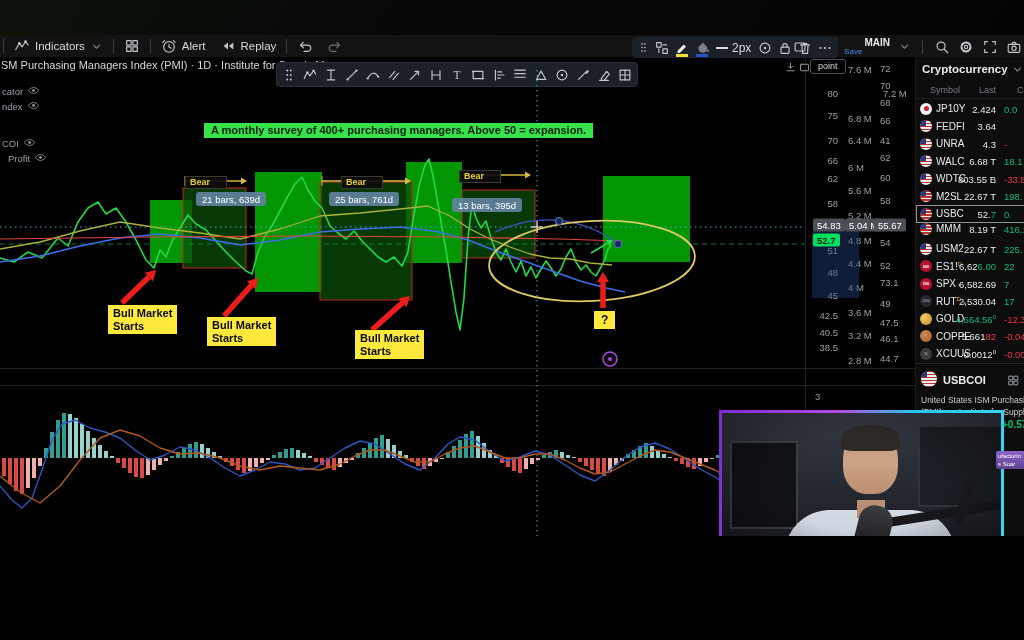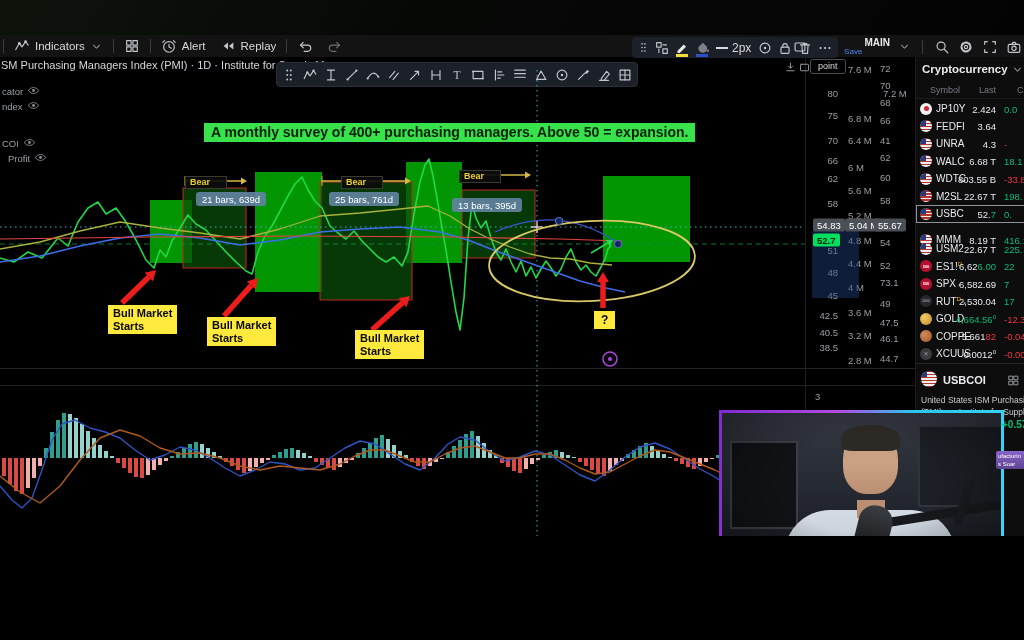--- a/index.html
+++ b/index.html
@@ -30,21 +30,21 @@
   #draw-bar{left:276px;top:62px;height:23px;background:#1c2028;border:1px solid #2a2e38;border-radius:4px;display:flex;align-items:center;padding:0 4px;gap:5px;}
   
   .legend-item{display:flex;align-items:flex-end;gap:4px;color:#9aa0a8;font-size:9.5px;}
   
   #chart-svg{left:0;top:0;width:1024px;height:640px;pointer-events:none;z-index:2;}
   
   .hline{left:0;width:915px;height:1px;background:#242424;}
   .vline{top:57px;width:1px;background:#1f1f1f;}
   
   #pmi-title{left:248px;top:90px;background:#fdee2e;color:#0a0a00;font-size:21px;font-weight:800;padding:2px 12px 4px;letter-spacing:.2px;z-index:6;}
-  #pmi-subtitle{left:204px;top:123px;background:#37e24b;color:#062006;font-size:14px;font-weight:bold;padding:1px 7px 2px;z-index:6;}
+  #pmi-subtitle{left:204px;top:123px;background:#37e24b;color:#062006;font-size:11px;font-weight:bold;padding:1px 7px 2px;z-index:6;}
   .bear-label{background:rgba(12,12,12,.92);border:1px solid #3a3a30;color:#e8cf2e;font-size:9px;font-weight:bold;padding:0 16px 1px 4px;z-index:6;}
   .measure-badge{background:rgba(97,130,160,.92);border-radius:3px;color:#fff;font-size:9.5px;padding:1.5px 6px;z-index:6;white-space:nowrap;}
   .bull-label{background:#ffe93c;color:#090900;font-size:11px;font-weight:800;line-height:12.5px;padding:2px 5px;z-index:6;}
   #q-label{left:594px;top:311px;background:#ffe93c;color:#090900;font-size:12px;font-weight:800;padding:2px 7px;z-index:6;}
   
   .tick{position:absolute;color:#9b9fa6;font-size:9.5px;transform:translateY(-50%);white-space:nowrap;}
   .badge{position:absolute;transform:translateY(-50%);font-size:9.5px;border-radius:2px;padding:1px 4px;color:#fff;background:#4b5056;z-index:5;white-space:nowrap;}
   .badge.green{background:#00df5f;color:#062006;font-weight:bold;}
   #scale-band{left:812px;top:231px;width:47px;height:67px;background:rgba(38,70,136,.42);z-index:1;}
   #point-btn{left:810px;top:59px;border:1px solid #4a4e57;border-radius:3px;color:#d5d8dd;font-size:9px;padding:1px 7px 2px;z-index:5;}
@@ -758,21 +758,21 @@
           <span class="wl-sym">M2SL</span>
           <span class="wl-last">22.67 T</span>
           <span class="wl-chg up">198.</span>
         </div>
         <div class="wl-row selected" style="top: 148px;">
           <span class="flag us"></span>
           <span class="wl-sym">USBC</span>
           <span class="wl-last">52.<span style="color: rgb(10, 187, 122);">7</span></span>
           <span class="wl-chg up">0.</span>
         </div>
-        <div class="wl-row" style="top: 174px; text-align: right;">
+        <div class="wl-row" style="top: 163px; text-align: right;">
           <span class="flag us"></span>
           <span class="wl-sym">MMM</span>
           <span class="wl-last">8.19 T</span>
           <span class="wl-chg up">416.1</span>
         </div>
         <div class="wl-row" style="top: 183px;">
           <span class="flag us"></span>
           <span class="wl-sym">USM2</span>
           <span class="wl-last">22.67 T</span>
           <span class="wl-chg up">225.</span>

